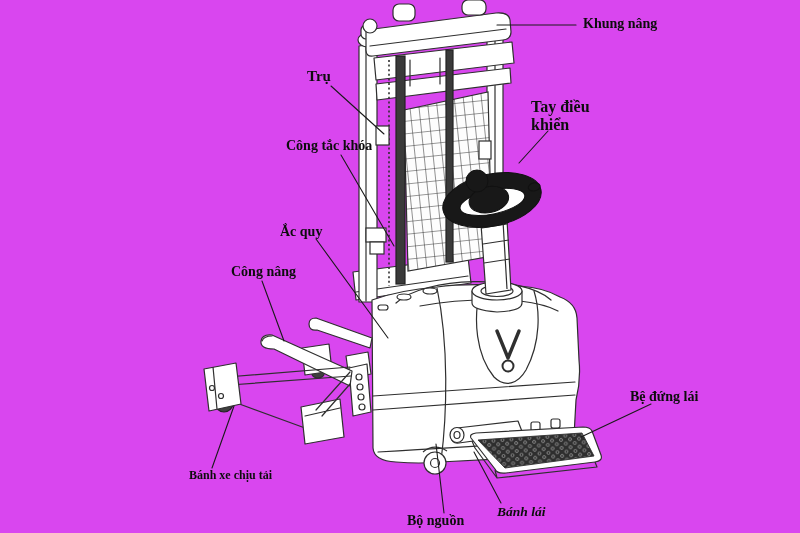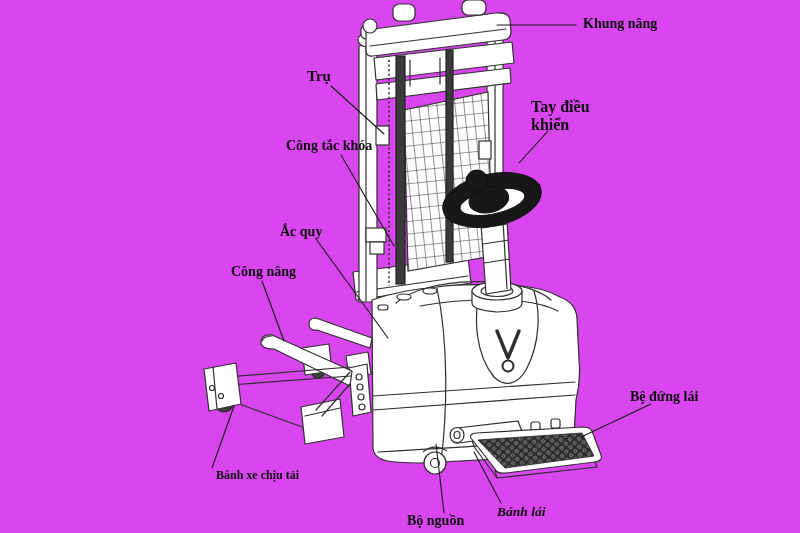--- a/index.html
+++ b/index.html
@@ -7,21 +7,21 @@
          font-family:"Liberation Serif", serif;}
   .stage svg{position:absolute;left:0;top:0;}
   .part-label{position:absolute;font-weight:bold;font-size:14px;line-height:1.12;
               color:#0d0d0d;white-space:nowrap;}
   .lbl-khung-nang{left:583px;top:16px;font-size:14px;}
   .lbl-tru{left:307px;top:68px;font-size:15px;}
   .lbl-tay-dieu-khien{left:531px;top:98px;width:60px;white-space:normal;font-size:16px;}
   .lbl-cong-tac-khoa{left:286px;top:138px;}
   .lbl-ac-quy{left:280px;top:224px;}
   .lbl-chia-nang{left:231px;top:264px;}
-  .lbl-banh-xe-chiu-tai{left:216px;top:469px;font-size:12px;}
+  .lbl-banh-xe-chiu-tai{left:189px;top:469px;font-size:12px;}
   .lbl-bo-nguon{left:407px;top:513px;}
   .lbl-banh-lai{left:497px;top:504px;font-size:13.5px;font-style:italic;}
   .lbl-be-dung-lai{left:630px;top:389px;font-size:14px;}
 </style>
 </head>
 <body>
 
 <div class="stage">
 
   <svg width="800" height="533" viewBox="0 0 800 533">

